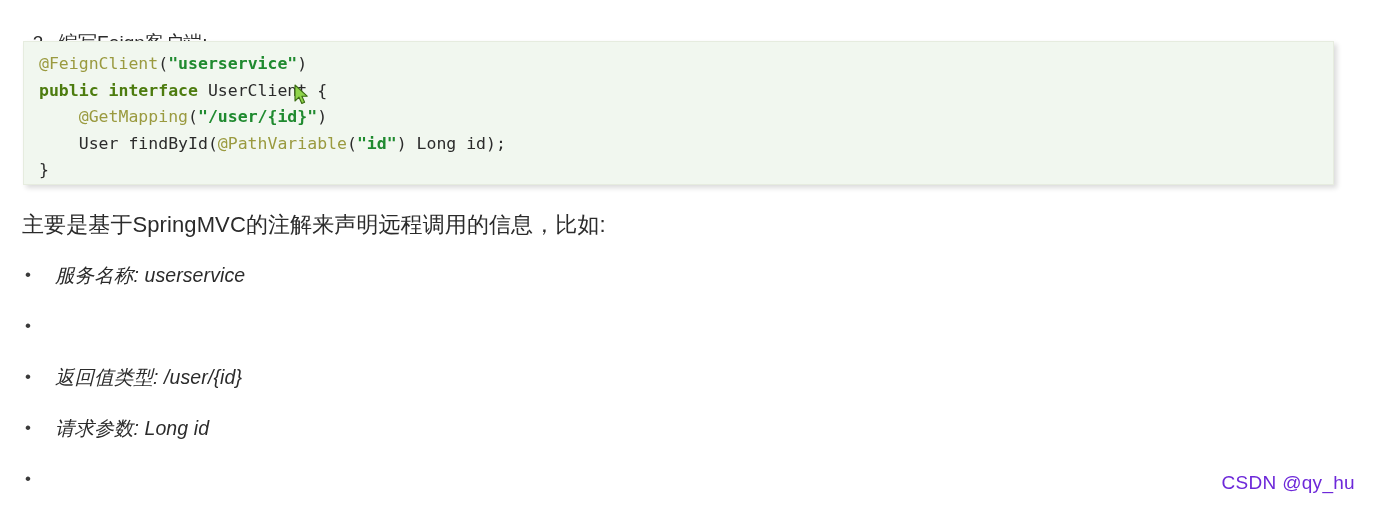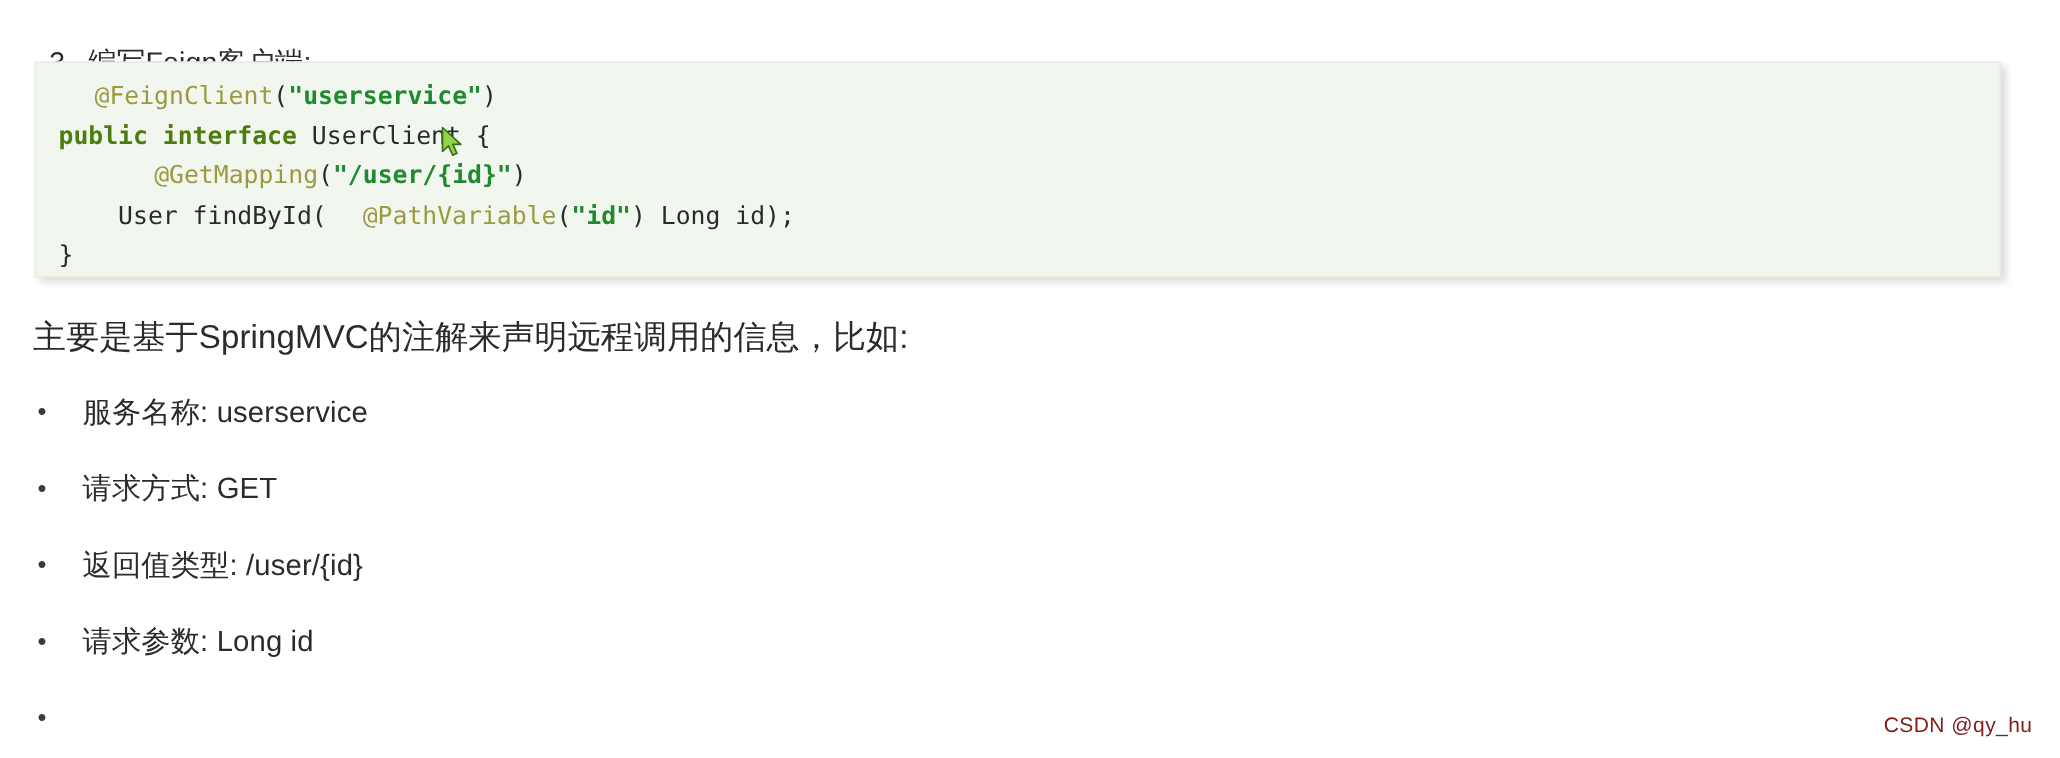--- a/index.html
+++ b/index.html
@@ -45,21 +45,21 @@
   }
   .code-inner {
     padding: 9px 0 0 15px;
     font-family: "DejaVu Sans Mono", "Liberation Mono", monospace;
     font-size: 16.5px;
     line-height: 26.5px;
     white-space: pre;
   }
   .code-line { white-space: pre; }
 
-  .tok-ann   { color: #9a9a3f; margin-left: 24px; }
+  .tok-ann   { color: #9a9a3f; }
   .tok-str   { color: #1f8a2f; font-weight: bold; }
   .tok-kw    { color: #4d7c0f; font-weight: bold; }
   .tok-plain { color: #2b2b2b; }
 
   
   .para {
     position: absolute;
     left: 22px;
     top: 211px;
     font-size: 22px;
@@ -91,30 +91,31 @@
     text-align: left;
     padding-left: 3px;
     box-sizing: border-box;
   }
   .bullet-text {
     font-size: 19.5px;
     line-height: 28px;
     color: #2b2b2b;
     white-space: pre;
     letter-spacing: 0.1px;
+    font-style: italic;
   }
 
   
   .watermark {
     position: absolute;
     right: 18px;
     top: 472px;
-    font-size: 14px;
+    font-size: 19px;
     line-height: 22px;
-    color: #7f1d1d;
+    color: #6d28d9;
     white-space: pre;
     letter-spacing: 0.3px;
   }
 
   
   .cursor {
     position: absolute;
     left: 294px;
     top: 84px;
     width: 16px;
@@ -143,21 +144,20 @@
 
 <div class="bullets">
 
   <div class="bullet-row">
     <span class="bullet-dot">•</span>
     <span class="bullet-text">服务名称: userservice</span>
   </div>
 
   <div class="bullet-row">
     <span class="bullet-dot">•</span>
-    <span class="bullet-text">请求方式: GET</span>
   </div>
 
   <div class="bullet-row">
     <span class="bullet-dot">•</span>
     <span class="bullet-text">返回值类型: /user/{id}</span>
   </div>
 
   <div class="bullet-row">
     <span class="bullet-dot">•</span>
     <span class="bullet-text">请求参数: Long id</span>

